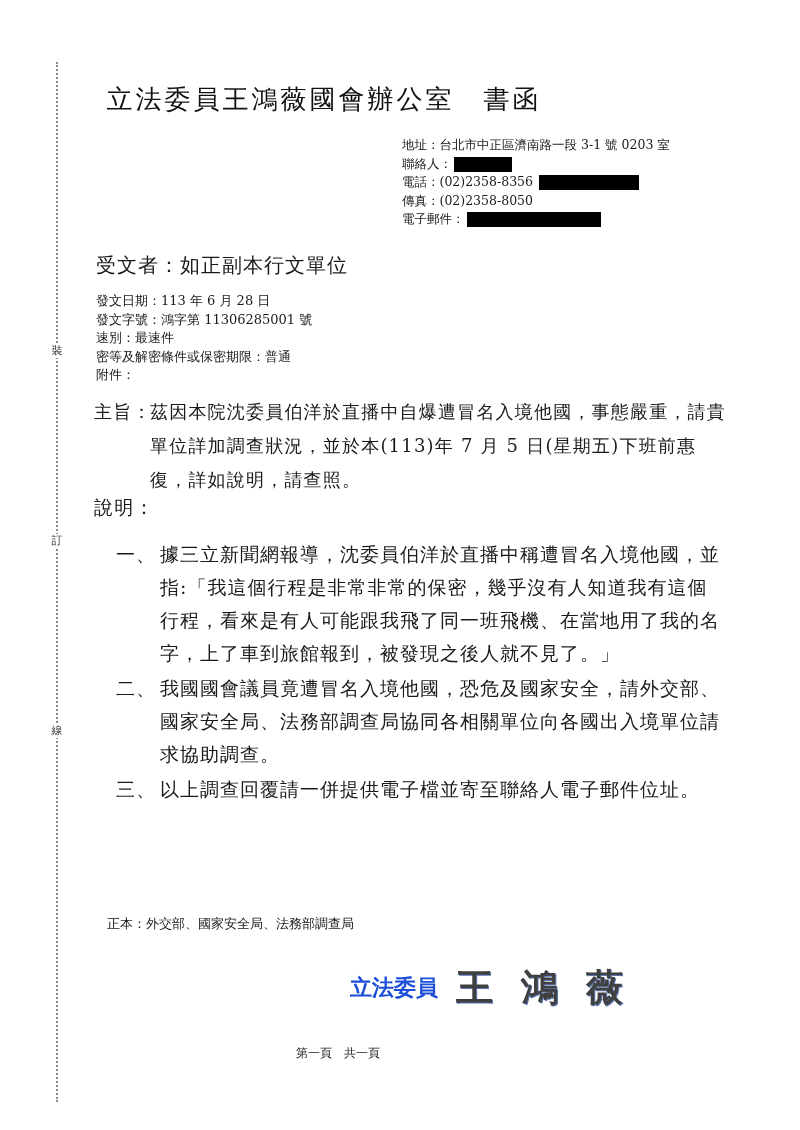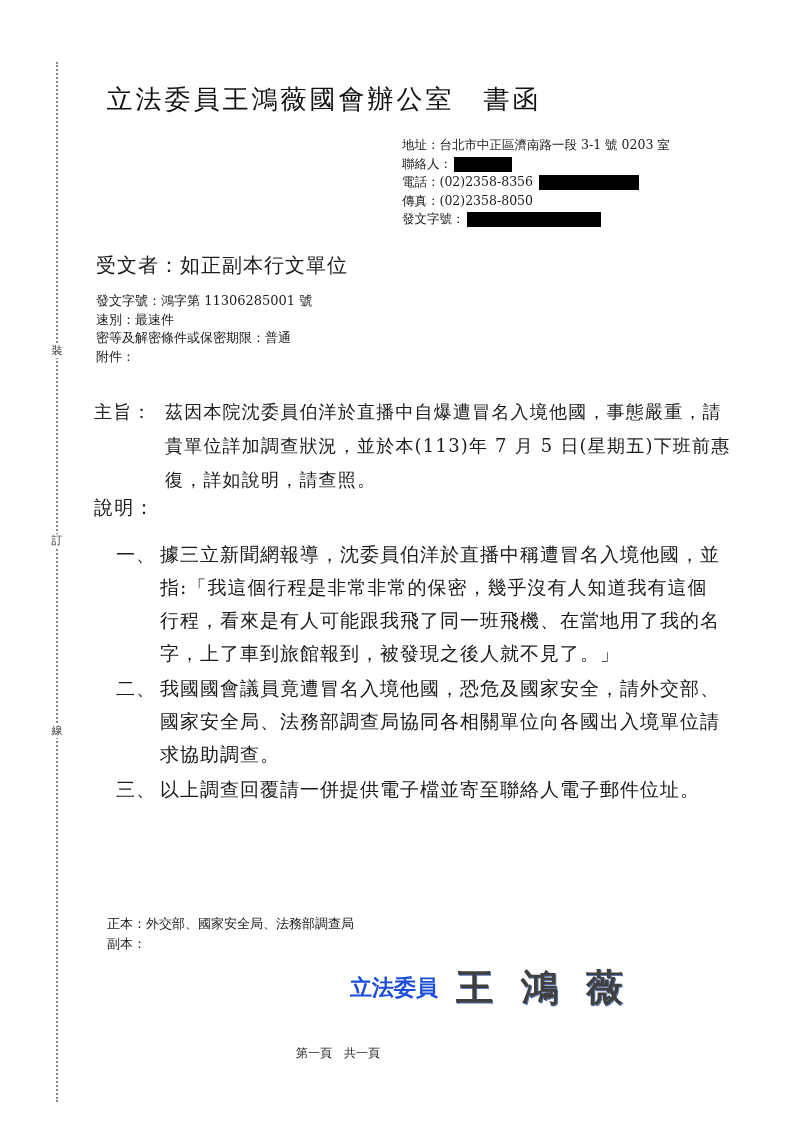--- a/index.html
+++ b/index.html
@@ -30,21 +30,21 @@
   }
   .meta {
     position: absolute; left: 96px; top: 292px; font-size: 13px; line-height: 18.5px;
   }
   .meta-row { white-space: nowrap; }
   .subject {
     position: absolute; left: 94px; top: 395px; width: 640px;
     font-size: 18px; line-height: 34px; letter-spacing: 1.2px;
   }
   .subject .label { position: absolute; left: 0; top: 0; }
-  .subject .text { margin-left: 71px; }
+  .subject .text { margin-left: 56px; }
   .explain-label {
     position: absolute; left: 94px; top: 495px; font-size: 19px; letter-spacing: 1.2px;
   }
   .items { position: absolute; left: 116px; top: 538px; width: 610px; font-size: 19px; line-height: 33px; letter-spacing: 1px; }
   .item { position: relative; margin-bottom: 2px; }
   .item .num { position: absolute; left: 0; top: 0; }
   .item .text { margin-left: 44px; }
   .cc {
     position: absolute; left: 96px; top: 914px; font-size: 13px; line-height: 20px; margin-left: 11px;
   }
@@ -75,27 +75,28 @@
   <div class="contact-row">地址：台北市中正區濟南路一段 3-1 號 0203 室</div>
   <div class="contact-row">
     <span>聯絡人：</span><span class="redact" style="width:58px;"></span>
   </div>
   <div class="contact-row">
     <span>電話：(02)2358-8356</span>
     <span class="redact" style="width:100px;"></span>
   </div>
   <div class="contact-row">傳真：(02)2358-8050</div>
   <div class="contact-row">
-    <span>發文字號：</span><span class="redact" style="width:134px;"></span>
+    <span>電子郵件：</span><span class="redact" style="width:134px;"></span>
   </div>
 </div>
 
 <div class="recipient">受文者：如正副本行文單位</div>
 
 <div class="meta">
+  <div class="meta-row">發文日期：113 年 6 月 28 日</div>
   <div class="meta-row">發文字號：鴻字第 11306285001 號</div>
   <div class="meta-row">速別：最速件</div>
   <div class="meta-row">密等及解密條件或保密期限：普通</div>
   <div class="meta-row">附件：</div>
 </div>
 
 <div class="subject">
   <span class="label">主旨：</span>
   <div class="text">茲因本院沈委員伯洋於直播中自爆遭冒名入境他國，事態嚴重，請貴單位詳加調查狀況，並於本(113)年 7 月 5 日(星期五)下班前惠復，詳如說明，請查照。</div>
 </div>
@@ -112,21 +113,20 @@
     <div class="text">我國國會議員竟遭冒名入境他國，恐危及國家安全，請外交部、國家安全局、法務部調查局協同各相關單位向各國出入境單位請求協助調查。</div>
   </div>
   <div class="item">
     <span class="num">三、</span>
     <div class="text">以上調查回覆請一併提供電子檔並寄至聯絡人電子郵件位址。</div>
   </div>
 </div>
 
 <div class="cc">
   <div>正本：外交部、國家安全局、法務部調查局</div>
-  <div>副本：</div>
 </div>
 
 <div class="signature">
   <span class="sig-title">立法委員</span>
   <span class="sig-name">王鴻薇</span>
 </div>
 
 <div class="footer">第一頁　共一頁</div>
 
 </body></html>

